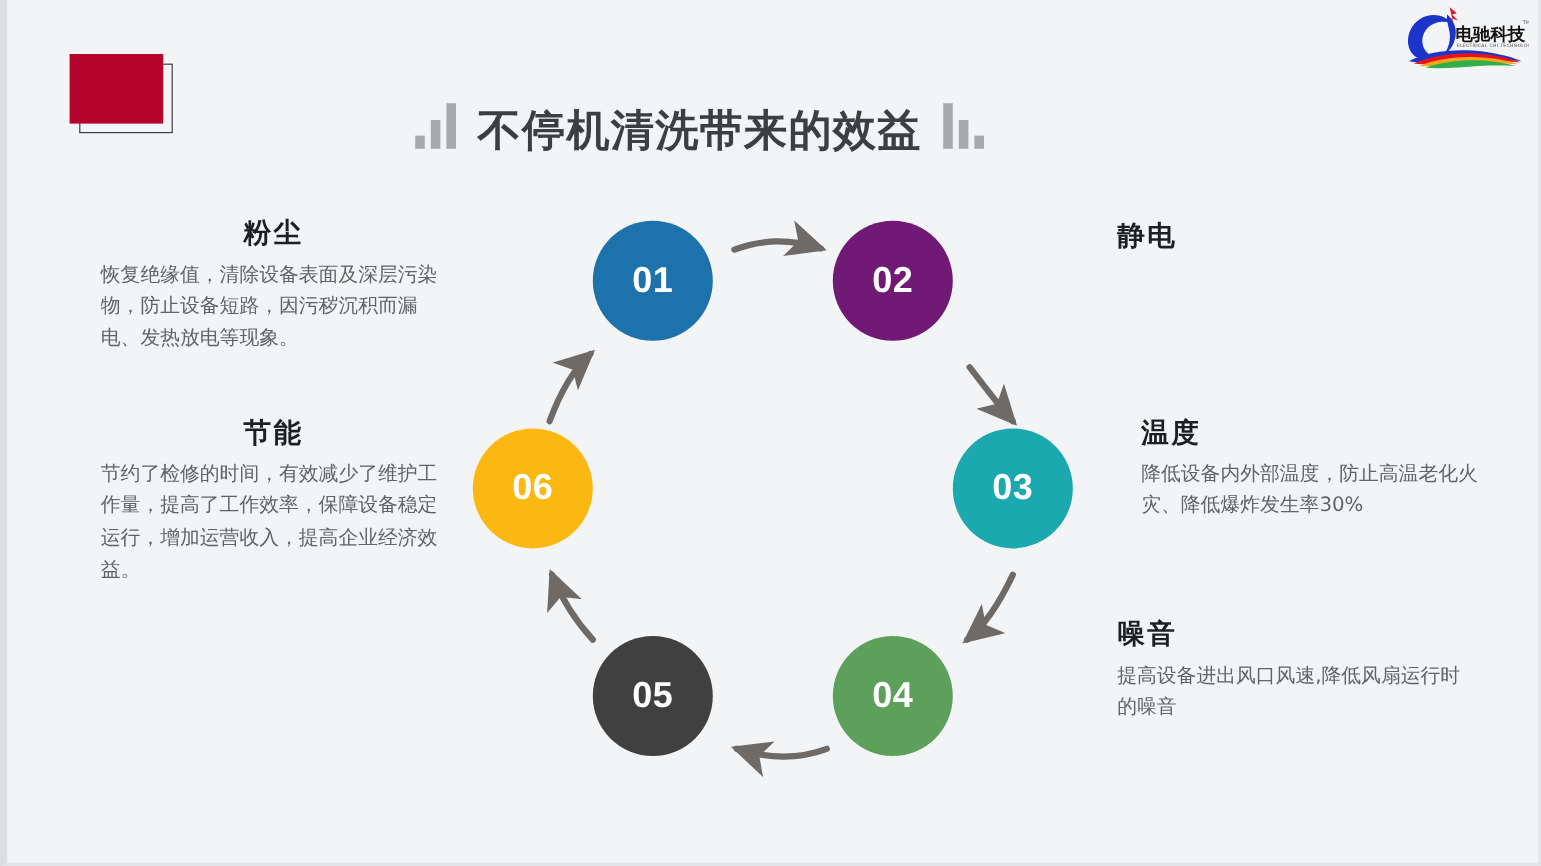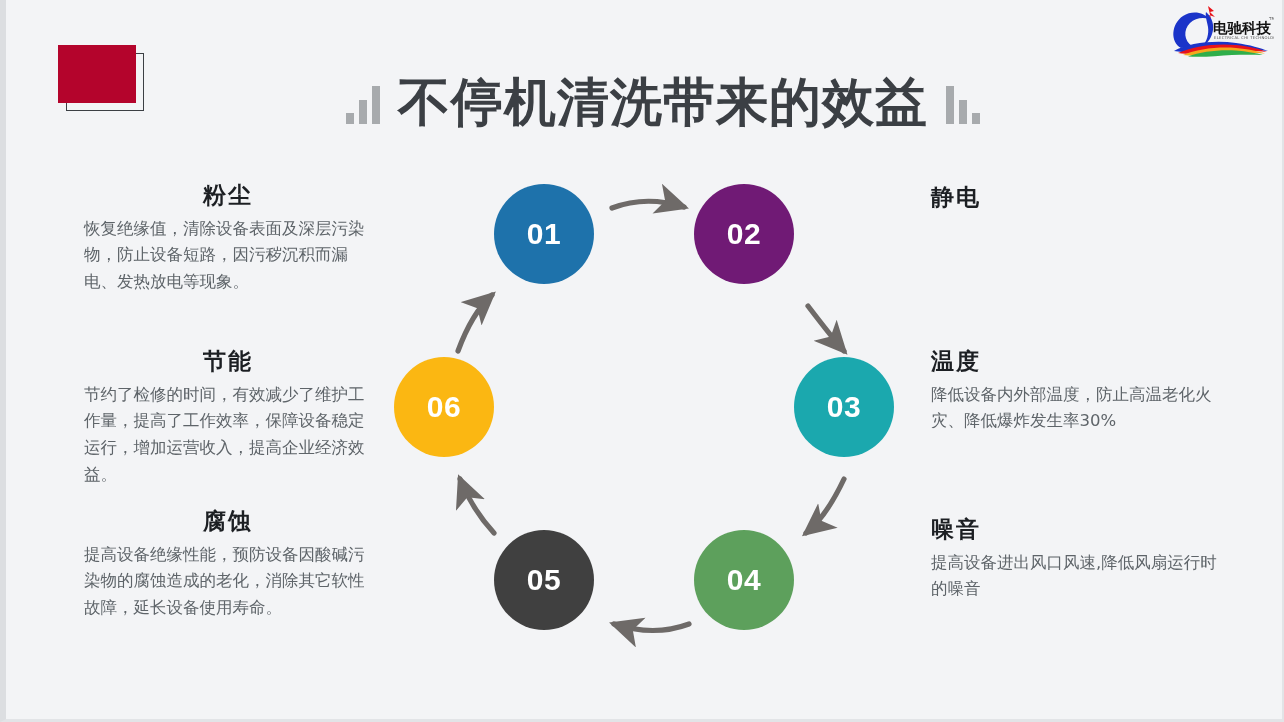--- a/index.html
+++ b/index.html
@@ -73,21 +73,21 @@
     margin-bottom: 4px;
   }
   .bars span { display: block; width: 8px; background: #a7aaad; }
   .bars.asc  span:nth-child(1) { height: 11px; }
   .bars.asc  span:nth-child(2) { height: 24px; }
   .bars.asc  span:nth-child(3) { height: 38px; }
   .bars.desc span:nth-child(1) { height: 38px; }
   .bars.desc span:nth-child(2) { height: 24px; }
   .bars.desc span:nth-child(3) { height: 11px; }
   .title-text {
-    font-size: 52px;
+    font-size: 36px;
     font-weight: 700;
     color: #3b3f44;
     letter-spacing: 1px;
     margin: 0 18px;
     line-height: 1;
     white-space: nowrap;
     font-family: "DejaVu Sans", "Liberation Sans", sans-serif;
   }
 
   
@@ -149,21 +149,21 @@
     font-family: "DejaVu Sans", "Liberation Sans", sans-serif;
   }
   .block.left  { left: 78px; text-align: left; }
   .block.left h3 { text-align: center; }
   .block.right { left: 925px; text-align: left; }
 
   .b-dust  { top: 182px; }
   .b-save  { top: 348px; }
   .b-corr  { top: 508px; }
   .b-stat  { top: 184px; }
-  .b-temp  { top: 348px; }
+  .b-temp  { top: 348px; margin-left: 20px; }
   .b-nois  { top: 516px; }
 </style>
 </head>
 <body>
 
 <div class="slide">
 
   <div class="hdr-mark">
     <div class="outline"></div>
     <div class="fill"></div>
@@ -236,24 +236,20 @@
   <div class="block left b-dust">
     <h3>粉尘</h3>
     <p>恢复绝缘值，清除设备表面及深层污染物，防止设备短路，因污秽沉积而漏电、发热放电等现象。</p>
   </div>
 
   <div class="block left b-save">
     <h3>节能</h3>
     <p>节约了检修的时间，有效减少了维护工作量，提高了工作效率，保障设备稳定运行，增加运营收入，提高企业经济效益。</p>
   </div>
 
-  <div class="block left b-corr">
-    <h3>腐蚀</h3>
-    <p>提高设备绝缘性能，预防设备因酸碱污染物的腐蚀造成的老化，消除其它软性故障，延长设备使用寿命。</p>
-  </div>
 
   <div class="block right b-stat">
     <h3>静电</h3>
   </div>
 
   <div class="block right b-temp">
     <h3>温度</h3>
     <p>降低设备内外部温度，防止高温老化火灾、降低爆炸发生率30%</p>
   </div>
 

